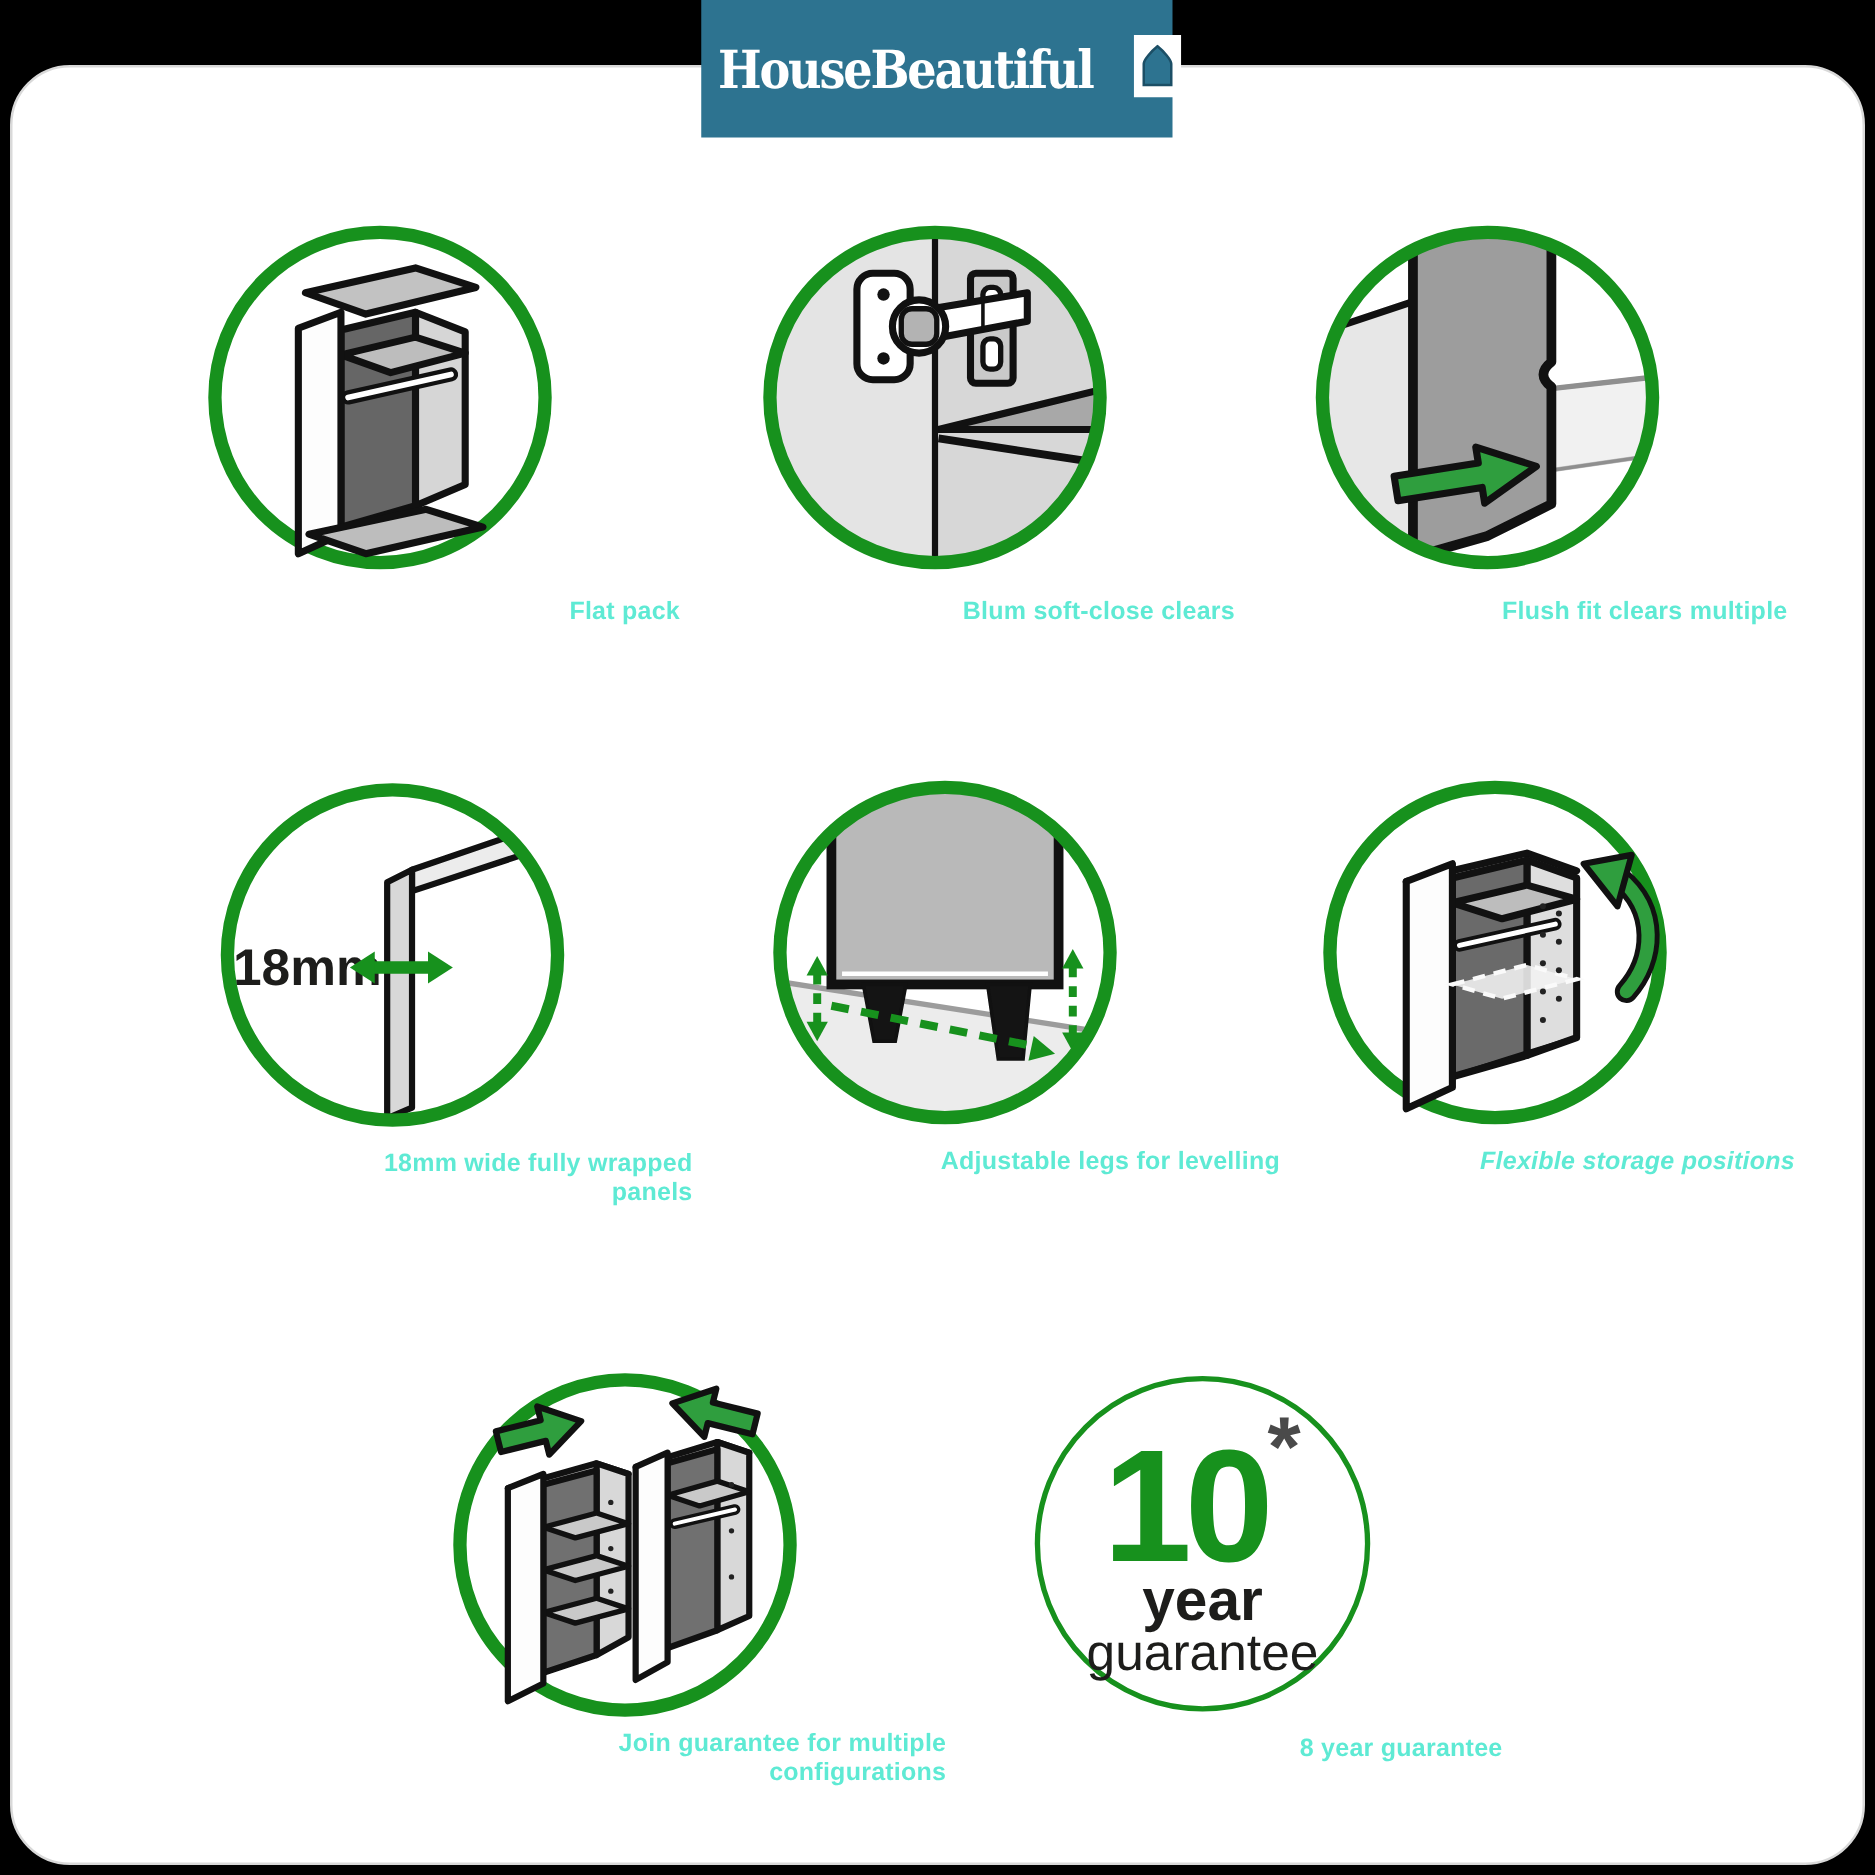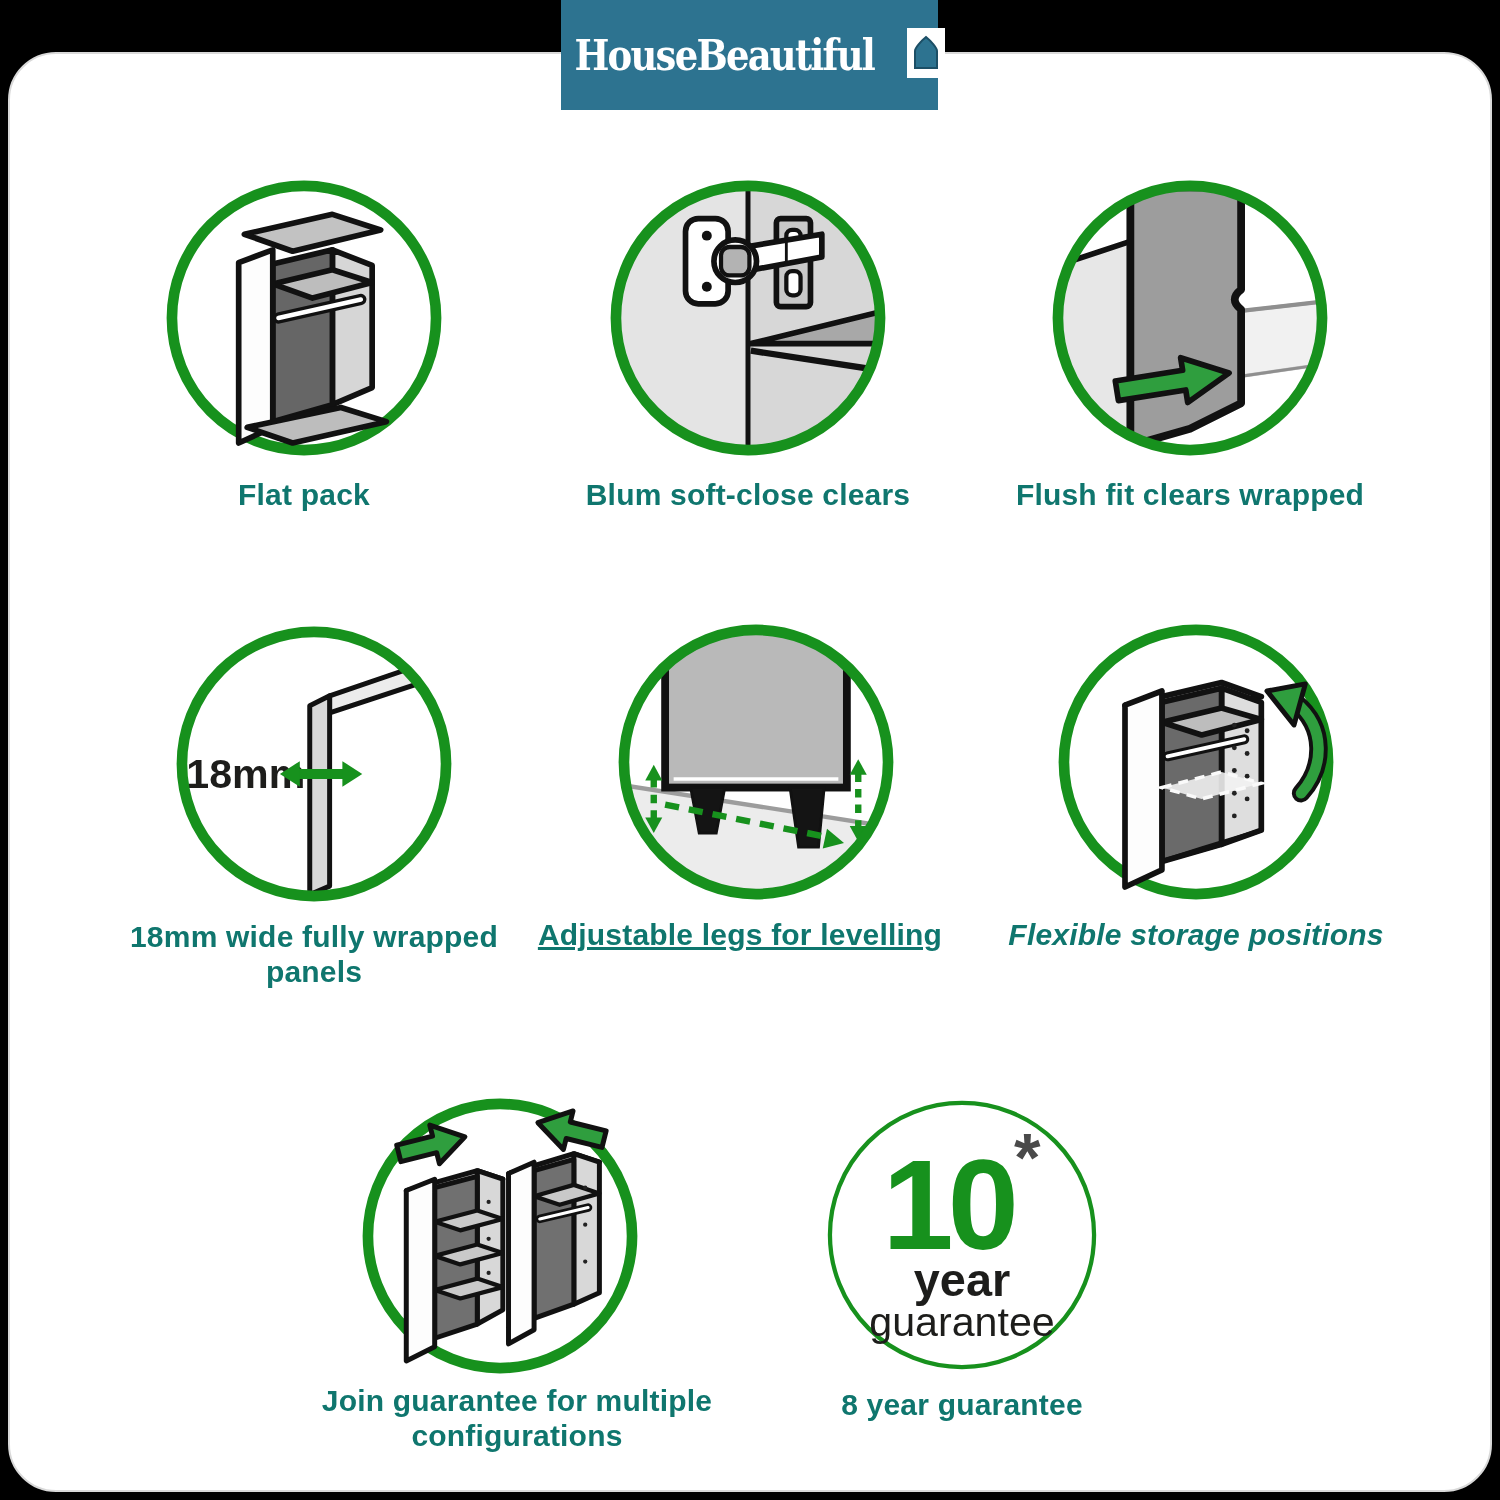--- a/index.html
+++ b/index.html
@@ -7,27 +7,27 @@
           font-family:"Liberation Sans",sans-serif;}
   .card{position:absolute;left:8px;top:52px;width:1480px;height:1436px;background:#fff;
         border:2px solid #d9d9d9;border-radius:48px;}
   .banner{position:absolute;left:561px;top:0;width:377px;height:110px;background:#2d7390;
           display:flex;align-items:center;justify-content:center;gap:12px;z-index:5;}
   .brand{color:#fff;font-family:"DejaVu Serif","Liberation Serif",serif;font-weight:700;
          font-size:42px;letter-spacing:-2px;transform:scaleX(.88);transform-origin:center;white-space:nowrap;}
   .house-glyph{flex:0 0 auto;}
   .feature{position:absolute;width:284px;height:284px;}
   .icon{width:284px;height:284px;display:block;}
-  .caption{position:absolute;width:480px;text-align:center;color:#0f766e;font-weight:700;
-           font-size:30px;line-height:1.16;white-space:pre-line;letter-spacing:.2px;}
+  .caption{position:absolute;width:480px;text-align:right;color:#5eead4;font-weight:700;
+           font-size:20px;line-height:1.16;white-space:pre-line;letter-spacing:.2px;}
   .f1{left:162px;top:176px;} .c1{left:64px;top:478px;}
   .f2{left:606px;top:176px;} .c2{left:508px;top:478px;}
   .f3{left:1048px;top:176px;} .c3{left:950px;top:478px;}
   .f4{left:172px;top:622px;} .c4{left:74px;top:920px;}
-  .f5{left:614px;top:620px;} .c5{left:500px;top:918px;text-decoration:underline;}
+  .f5{left:614px;top:620px;} .c5{left:544px;top:918px;}
   .f6{left:1054px;top:620px;} .c6{left:956px;top:918px;font-style:italic;}
   .f7{left:358px;top:1094px;} .c7{left:277px;top:1384px;}
   .f8{left:820px;top:1093px;} .c8{left:722px;top:1388px;}
   svg text{font-family:"Liberation Sans",sans-serif;}
 </style>
 </head>
 <body>
 
 <div class="canvas">
   <div class="card"></div>
@@ -99,21 +99,21 @@
         <polygon points="4,64 58,46 58,188 18,200" fill="#e7e7e7" stroke="#111" stroke-width="4" stroke-linejoin="round"></polygon>
         <polygon points="136,95 198,88 198,132 136,141" fill="#f1f1f1" stroke="#c2c2c2" stroke-width="2.5"></polygon>
         <line x1="136" y1="95" x2="198" y2="88" stroke="#8f8f8f" stroke-width="3"></line>
         <line x1="136" y1="141" x2="198" y2="132" stroke="#8f8f8f" stroke-width="2"></line>
         <path d="M58,8 L136,8 L136,80 Q127,87 136,94 L136,160 L100,178 L58,190 Z" fill="#9d9d9d" stroke="#111" stroke-width="5.5" stroke-linejoin="round"></path>
         <polygon points="48,138 48,152 96,152 96,161 128,145 96,129 96,138" transform="rotate(-9 88 145)" fill="#2f9e3e" stroke="#111" stroke-width="4" stroke-linejoin="round"></polygon>
       </g>
       <circle cx="100" cy="100" r="93" fill="none" stroke="#17911d" stroke-width="7.5"></circle>
     </svg>
   </div>
-  <div class="caption c3">Flush fit clears wrapped</div>
+  <div class="caption c3">Flush fit clears multiple</div>
 
   <div class="feature f4">
     <svg class="icon" viewBox="0 0 200 200">
       <defs>
           <clipPath id="clip4">
             <circle cx="100" cy="100" r="90"></circle>
           </clipPath>
         </defs>
       <g clip-path="url(#clip4)">
         <polygon points="111,52 190,25 190,38 111,64" fill="#ececec" stroke="#111" stroke-width="3.5" stroke-linejoin="round"></polygon>

